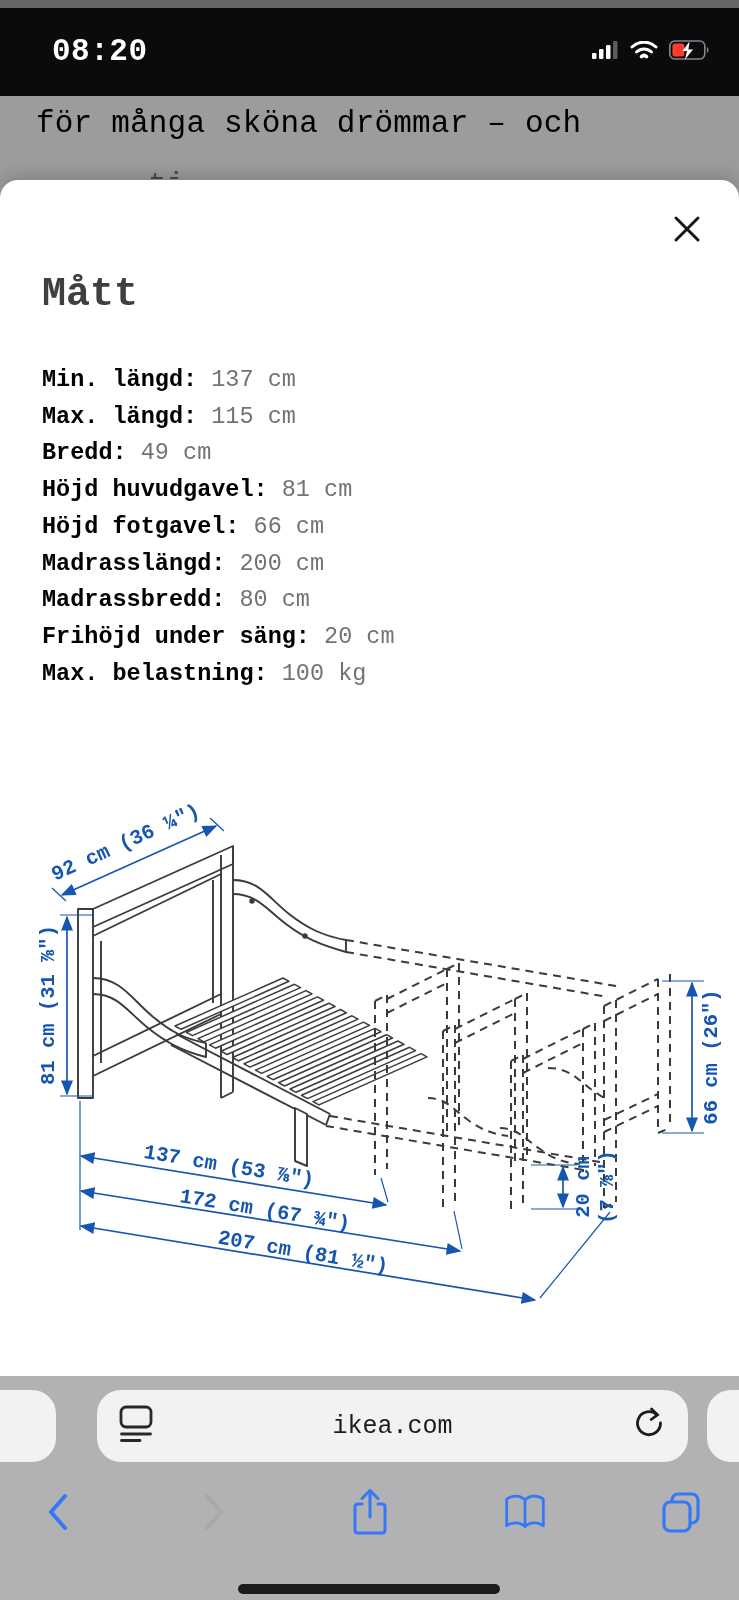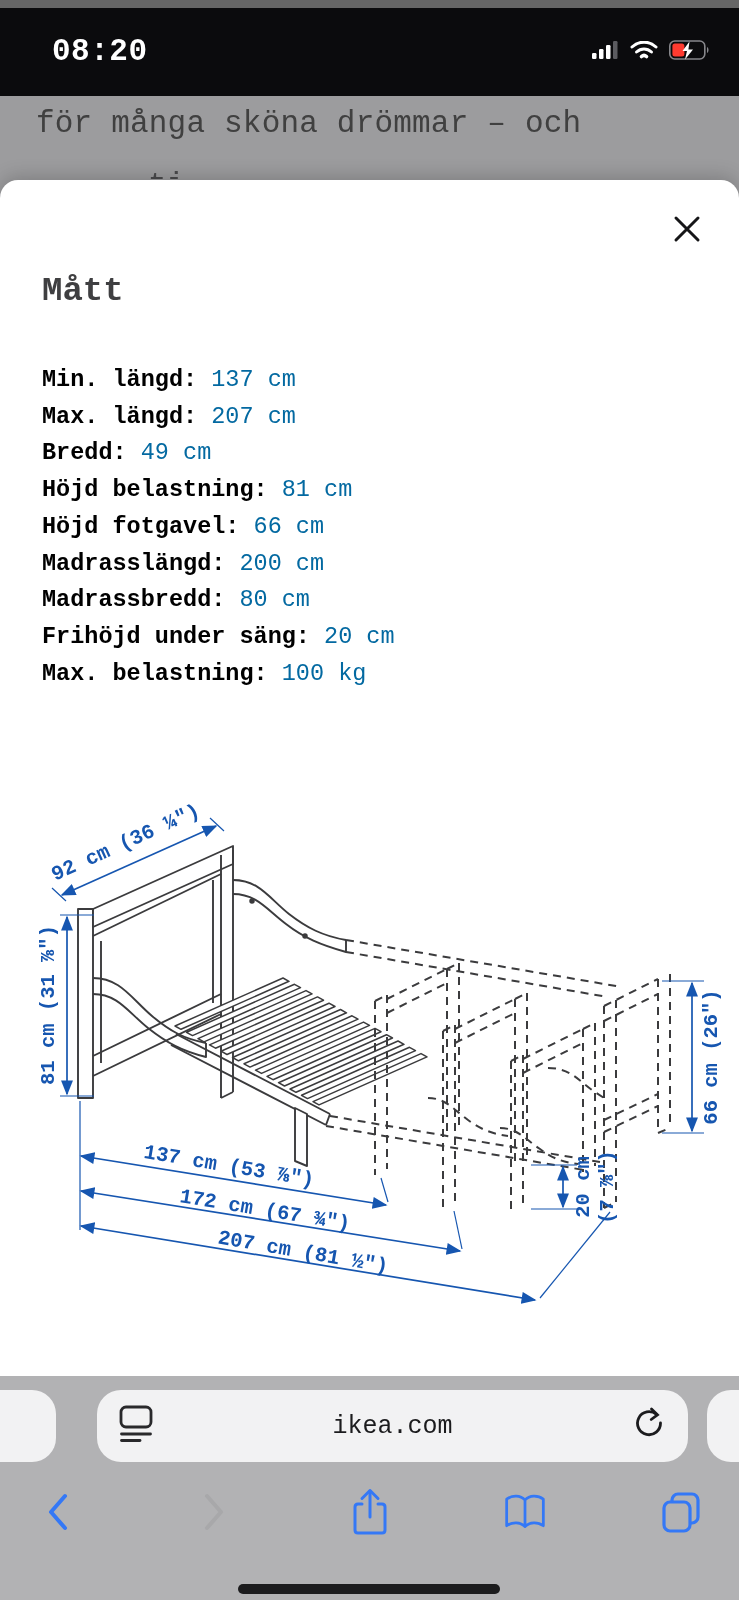--- a/index.html
+++ b/index.html
@@ -7,31 +7,31 @@
   .screen{
     position:relative;width:739px;height:1600px;margin:8px auto;
     background:#9c9c9e;overflow:hidden;
     font-family:Liberation Mono, monospace;
   }
   
   .status-bar{position:absolute;left:0;top:0;width:739px;height:88px;background:#0b0b0d;}
   .status-time{position:absolute;left:52px;top:26px;color:#fff;font-size:31px;font-weight:600;letter-spacing:.5px;}
   .status-icons{position:absolute;right:28px;top:32px;display:flex;align-items:center;gap:11px;}
   
-  .backdrop-text{position:absolute;left:36px;top:98px;color:#404040;font-size:31px;letter-spacing:.2px;}
+  .backdrop-text{position:absolute;left:36px;top:98px;color:#000000;font-size:31px;letter-spacing:.2px;}
   .backdrop-text2{position:absolute;left:148px;top:160px;height:11px;overflow:hidden;color:#4a4a4c;font-size:31px;}
   
   .sheet{position:absolute;left:0;top:172px;width:739px;height:1196px;background:#ffffff;
          border-radius:18px 18px 0 0;box-shadow:0 -4px 18px rgba(0,0,0,.18);}
   .close-btn{position:absolute;right:37px;top:34px;width:30px;height:30px;cursor:pointer;}
   .close-btn svg{display:block;}
-  .sheet-title{position:absolute;left:42px;top:92px;font-size:34px;font-weight:700;color:#3f3f41;}
+  .sheet-title{position:absolute;left:42px;top:92px;font-size:40px;font-weight:700;color:#3f3f41;}
   .meas-list{position:absolute;left:42px;top:182px;font-size:23.5px;color:#4a4a4c;line-height:36.7px;}
   .meas-row b{font-weight:700;color:#000000;}
-  .meas-row span{color:#0369a1;}
+  .meas-row span{color:#737373;}
   
   .diagram{position:absolute;left:0;top:588px;width:739px;height:545px;}
   .dim-label{font-weight:700;font-size:20.5px;}
   
   .chrome{position:absolute;left:0;top:1368px;width:739px;height:232px;background:#b2b2b4;}
   .pill{position:absolute;top:14px;height:72px;background:#f2f2f3;border-radius:24px;}
   .pill.side-l{left:-32px;width:88px;}
   .pill.side-r{left:707px;width:88px;}
   .pill.main{left:97px;width:591px;display:flex;align-items:center;justify-content:space-between;padding:0 22px;}
   .url-text{font-size:25px;color:#1b1b1d;}
@@ -81,23 +81,23 @@
     <div class="close-btn">
       <svg width="30" height="30" viewBox="0 0 30 30">
         <path d="M4 4 L26 26 M26 4 L4 26" stroke="#161618" stroke-width="3" stroke-linecap="round"></path>
       </svg>
     </div>
 
     <div class="sheet-title">Mått</div>
 
     <div class="meas-list">
         <div class="meas-row"><b>Min. längd:</b><span> 137 cm</span></div>
-        <div class="meas-row"><b>Max. längd:</b><span> 207 cm</span></div>
+        <div class="meas-row"><b>Max. längd:</b><span> 115 cm</span></div>
         <div class="meas-row"><b>Bredd:</b><span> 49 cm</span></div>
-        <div class="meas-row"><b>Höjd belastning:</b><span> 81 cm</span></div>
+        <div class="meas-row"><b>Höjd huvudgavel:</b><span> 81 cm</span></div>
         <div class="meas-row"><b>Höjd fotgavel:</b><span> 66 cm</span></div>
         <div class="meas-row"><b>Madrasslängd:</b><span> 200 cm</span></div>
         <div class="meas-row"><b>Madrassbredd:</b><span> 80 cm</span></div>
         <div class="meas-row"><b>Frihöjd under säng:</b><span> 20 cm</span></div>
         <div class="meas-row"><b>Max. belastning:</b><span> 100 kg</span></div>
       </div>
 
     <div class="diagram">
       <svg width="739" height="545" viewBox="0 0 739 545">
         <defs>

